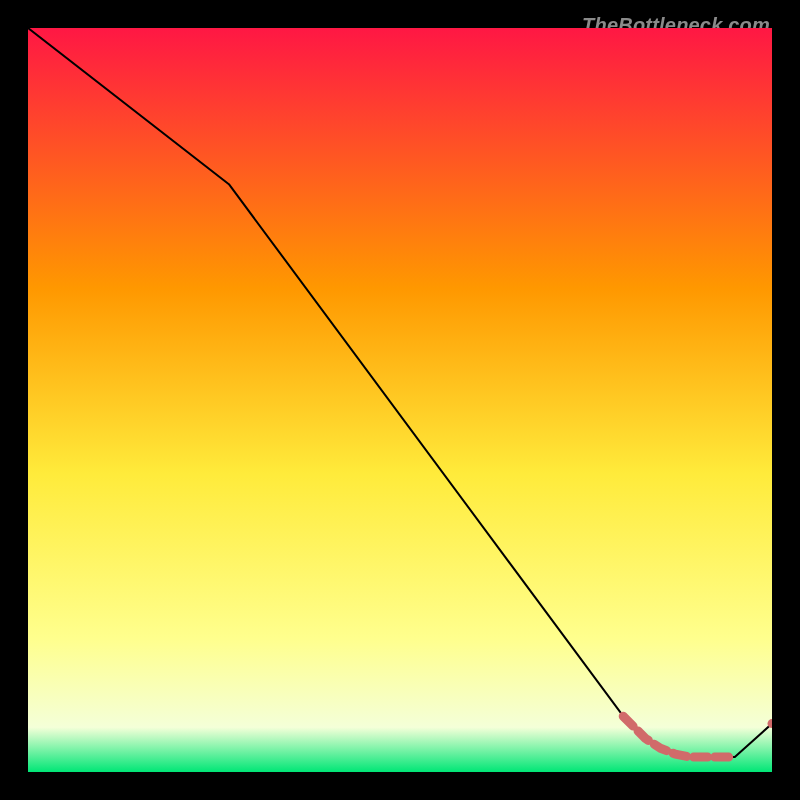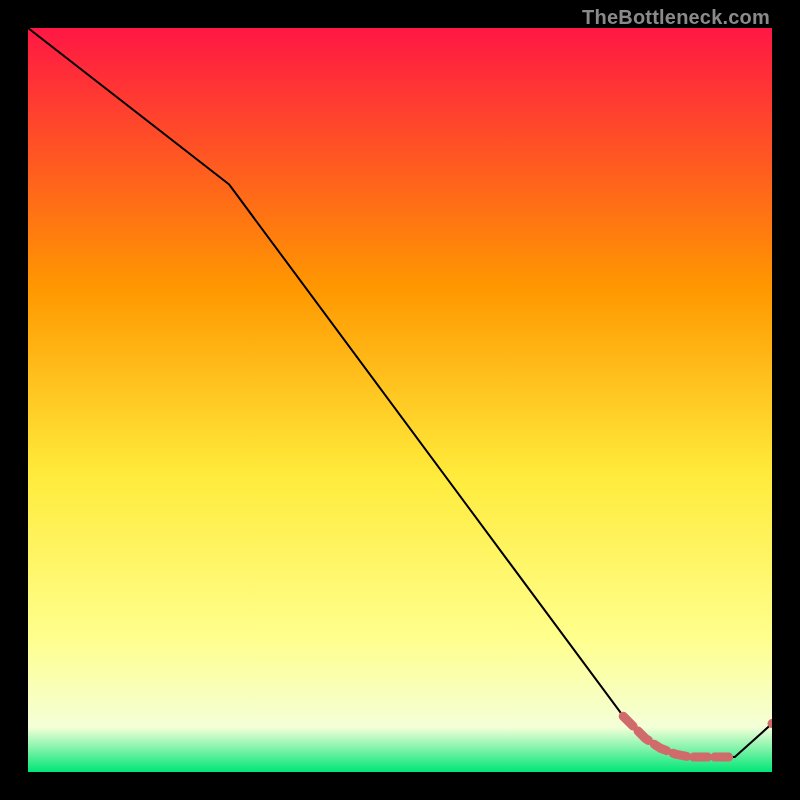--- a/index.html
+++ b/index.html
@@ -18,28 +18,29 @@
   }
   .plot {
     position: absolute;
     left: 28px;
     top: 28px;
     width: 744px;
     height: 744px;
   }
   .watermark {
     position: absolute;
-    top: 6px;
+    top: 14px;
     right: 30px;
     font-family: Arial, Helvetica, sans-serif;
     font-size: 20px;
     font-weight: 600;
     color: #8a8a8a;
     letter-spacing: 0.2px;
     user-select: none;
+    font-style: italic;
   }
   svg { display: block; }
 </style>
 </head>
 <body>
 
 <div class="stage">
   <div class="watermark">TheBottleneck.com</div>
   <div class="plot">
     <svg id="chart-svg" width="744" height="744" viewBox="0 0 744 744">

